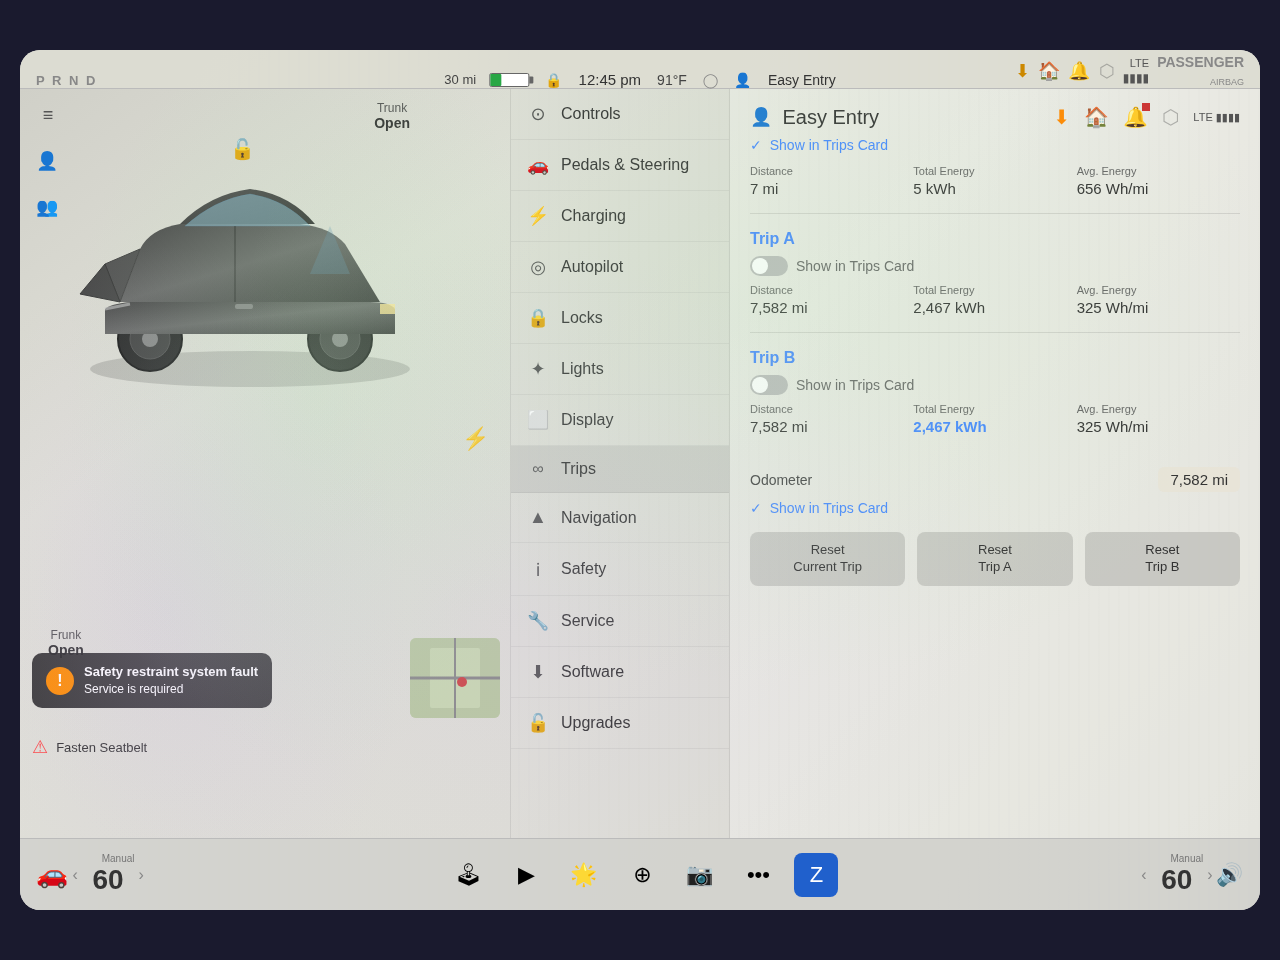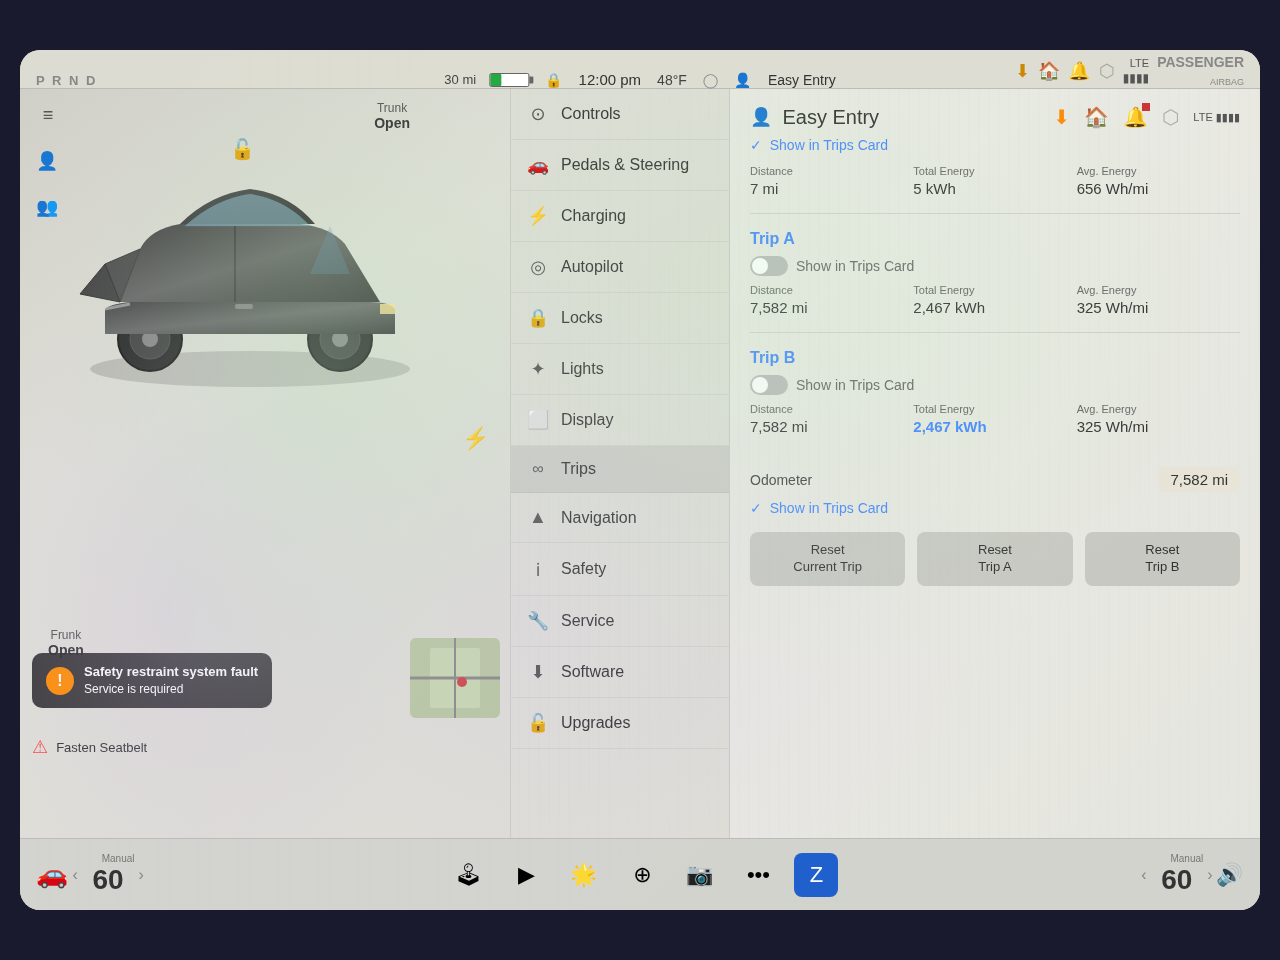--- a/index.html
+++ b/index.html
@@ -461,22 +461,22 @@
       P R N D
     </div>
     <div class="status-center">
       <div class="range-info">
         <span>30 mi</span>
         <div class="battery-bar">
           <div class="battery-fill"></div>
         </div>
       </div>
       <span class="lock-icon">🔒</span>
-      <span class="time-display">12:00 pm</span>
-      <span class="temp-display">48°F</span>
+      <span class="time-display">12:45 pm</span>
+      <span class="temp-display">91°F</span>
       <span style="font-size:14px;color:#888;">◯</span>
       <span class="person-icon">👤</span>
       <span class="profile-name">Easy Entry</span>
     </div>
     <div class="status-right">
       <span style="font-size:18px;color:#cc8800;">⬇</span>
       <span style="font-size:18px;color:#555;">🏠</span>
       <span style="font-size:18px;color:#555;">🔔</span>
       <span style="font-size:18px;color:#555;opacity:0.4;">⬡</span>
       <div style="display:flex;flex-direction:column;align-items:flex-end;gap:2px;">

